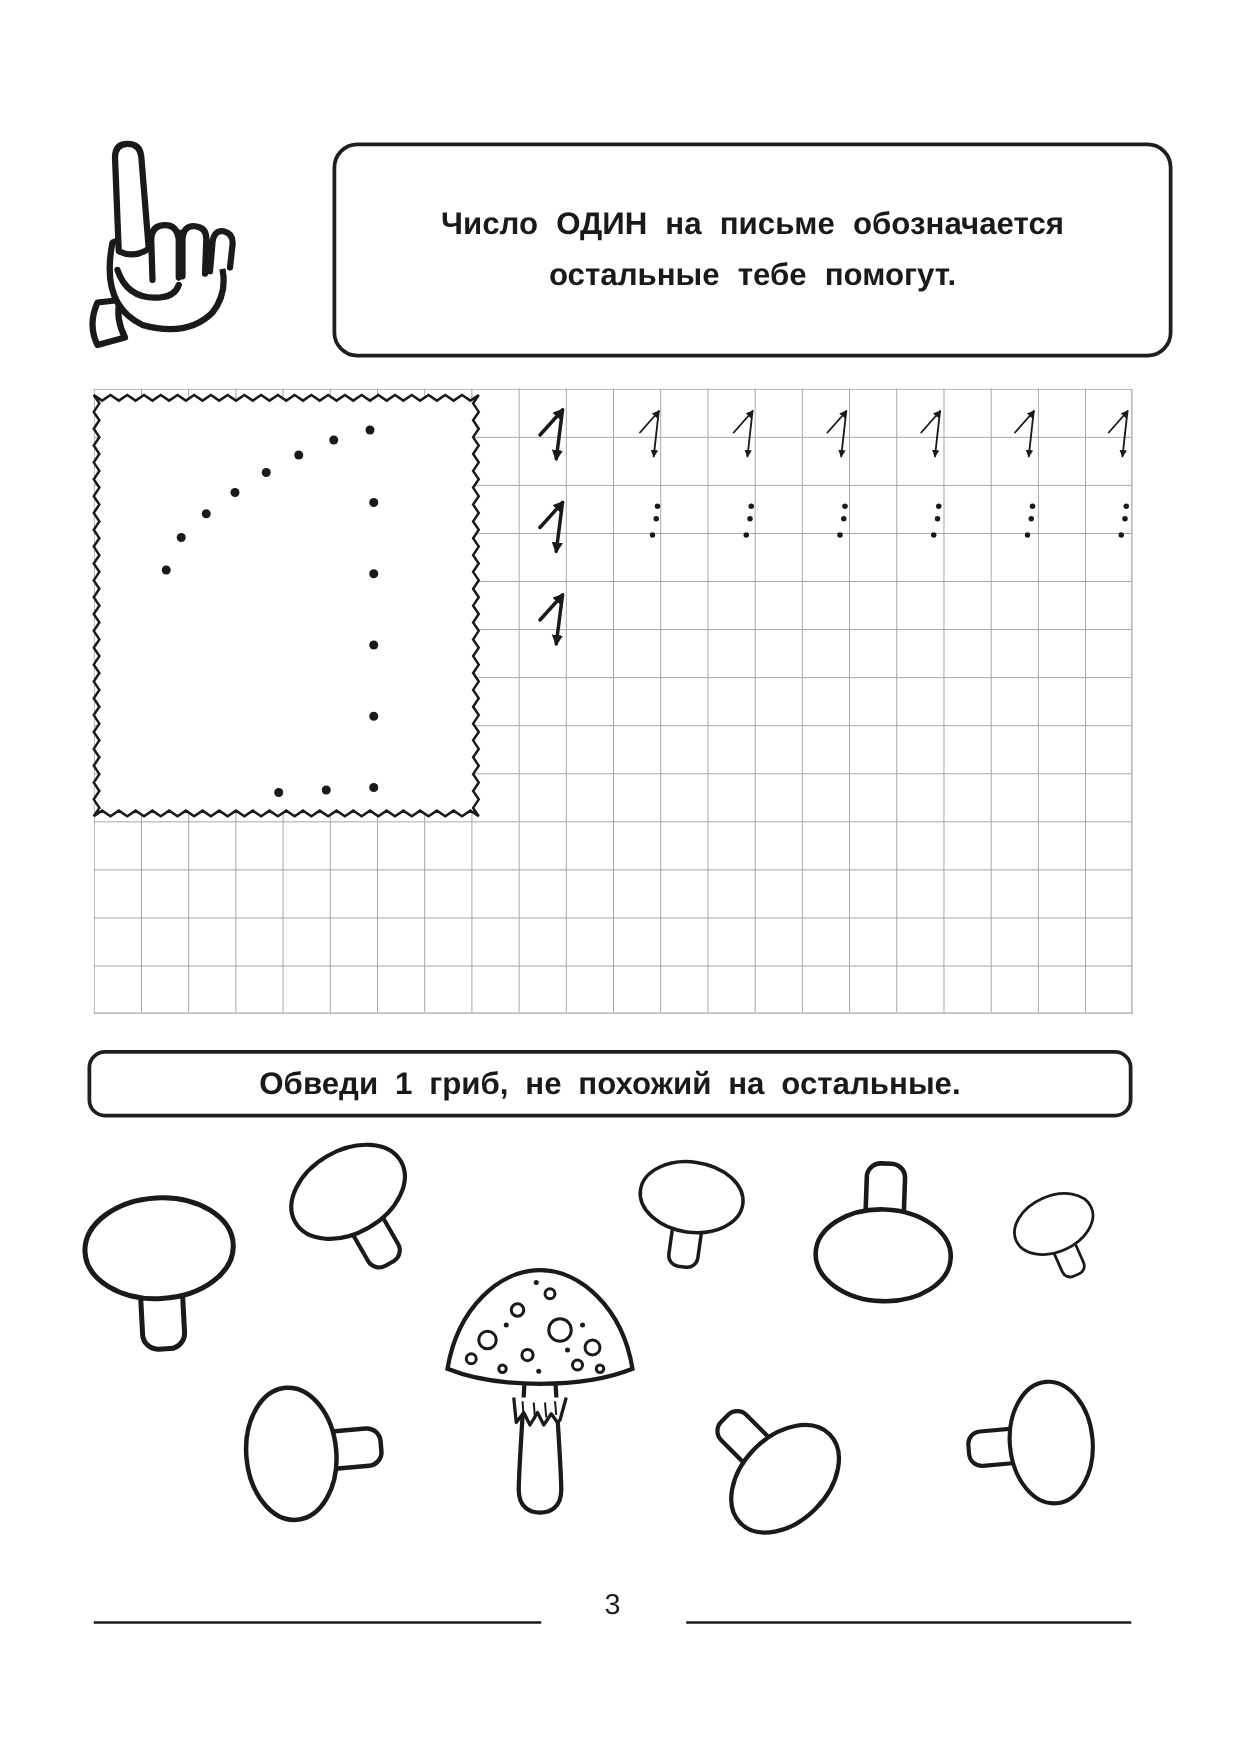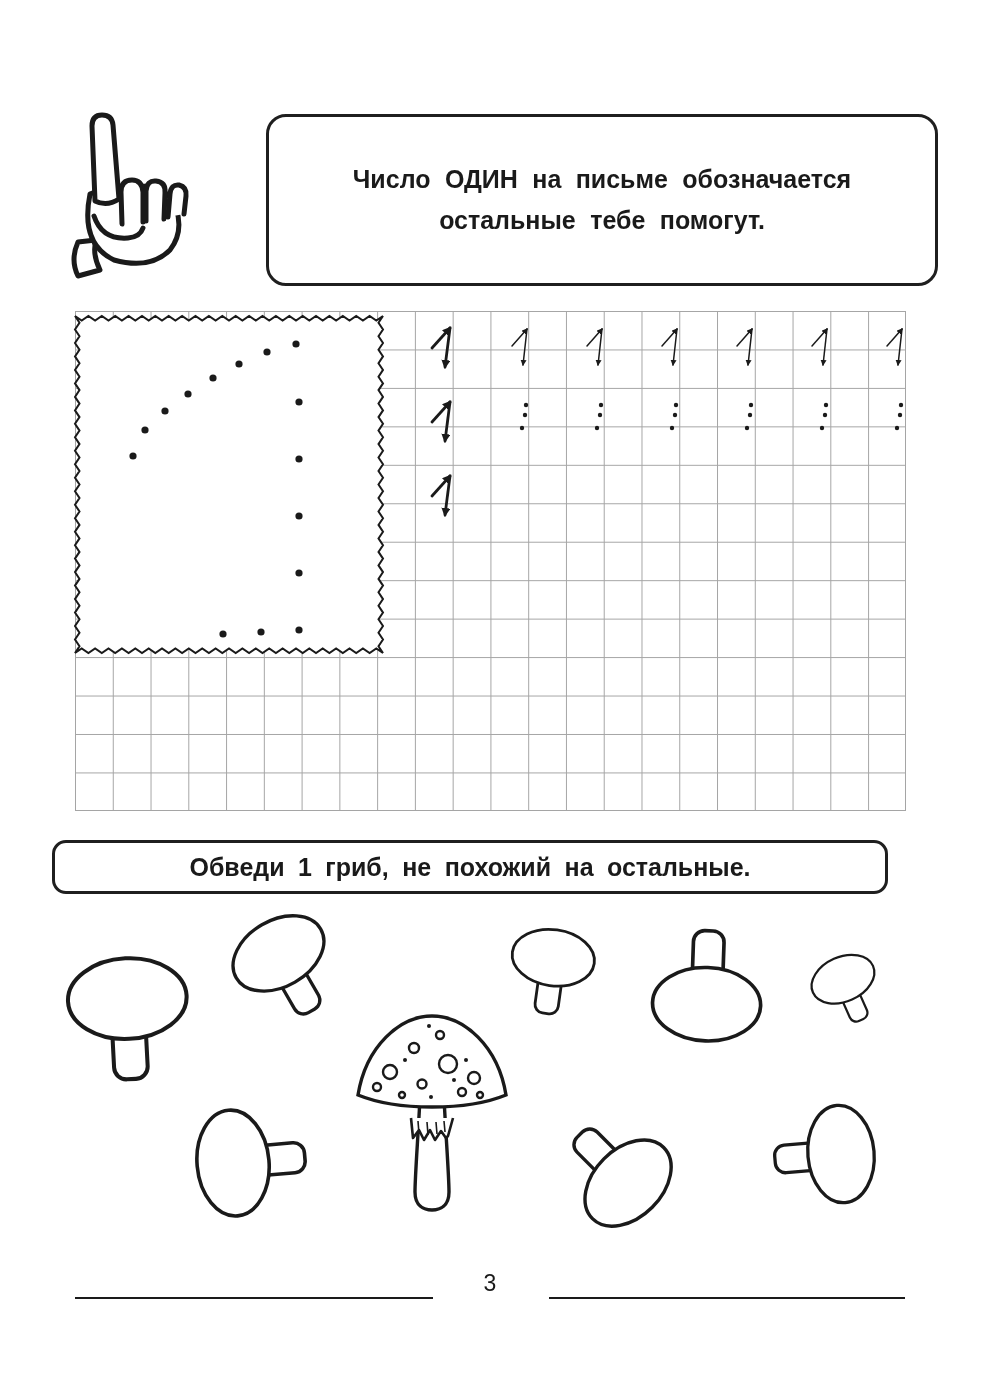--- a/index.html
+++ b/index.html
@@ -15,21 +15,21 @@
     position: absolute; border: 3px solid #1f1f1f; background: #fff;
     display: flex; flex-direction: column; justify-content: center; align-items: center;
     text-align: center;
   }
   .box1 {
     left: 230px; top: 114px; width: 672px; height: 172px;
     border-radius: 20px; font-size: 25px; font-weight: bold;
     line-height: 41px; word-spacing: 0.30em; margin-left: 36px;
   }
   .box2 {
-    left: 52px; top: 840px; width: 836px; height: 54px;
+    left: 70px; top: 840px; width: 836px; height: 54px;
     border-radius: 14px; font-size: 25px; font-weight: bold; word-spacing: 0.26em;
   }
   .grid {
     position: absolute; left: 75px; top: 311px; width: 831px; height: 500px;
     background-image:
       linear-gradient(to right, #a5a5a5 1px, transparent 1px),
       linear-gradient(to bottom, #a5a5a5 1px, transparent 1px);
     background-size: 37.77px 38.46px;
     border-right: 1px solid #a5a5a5; border-bottom: 1px solid #a5a5a5;
   }

